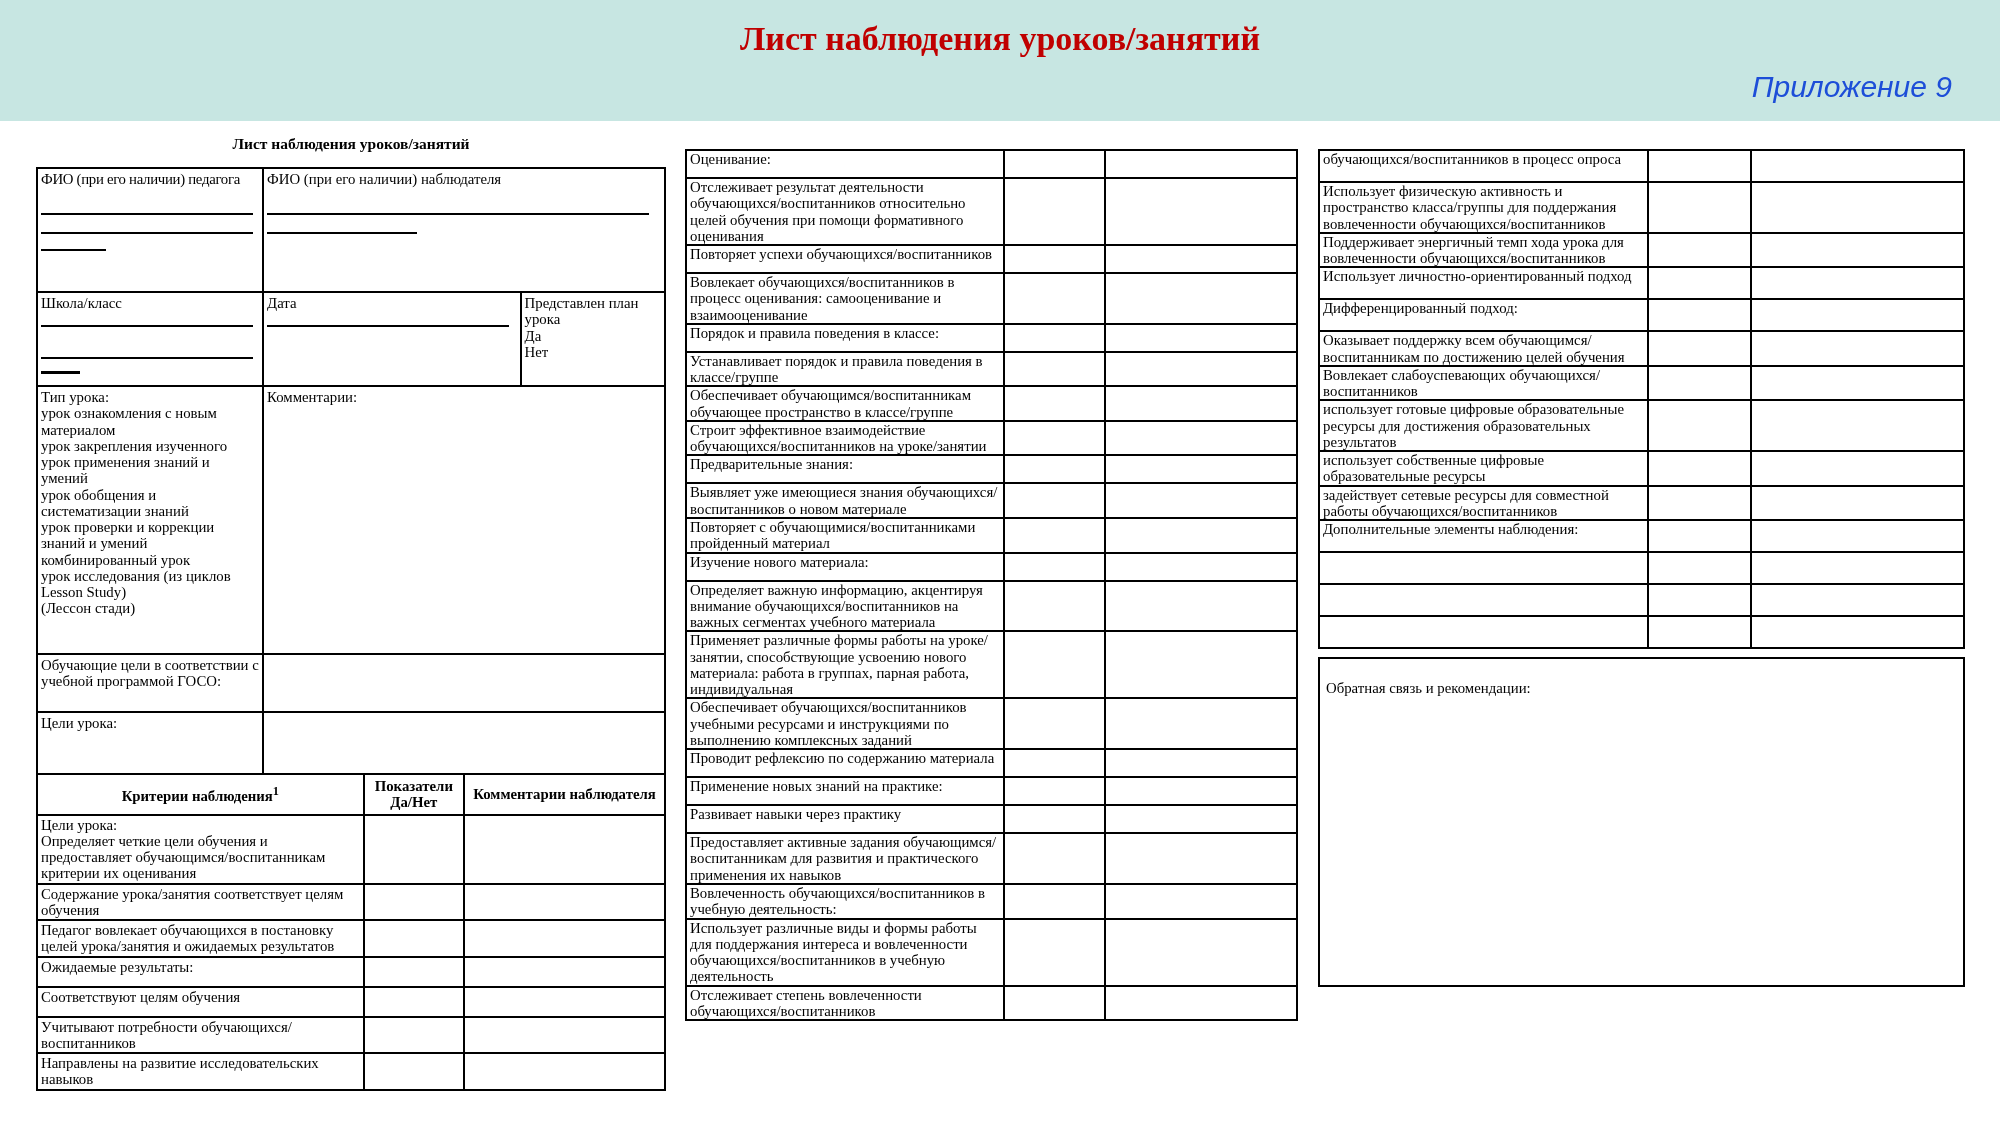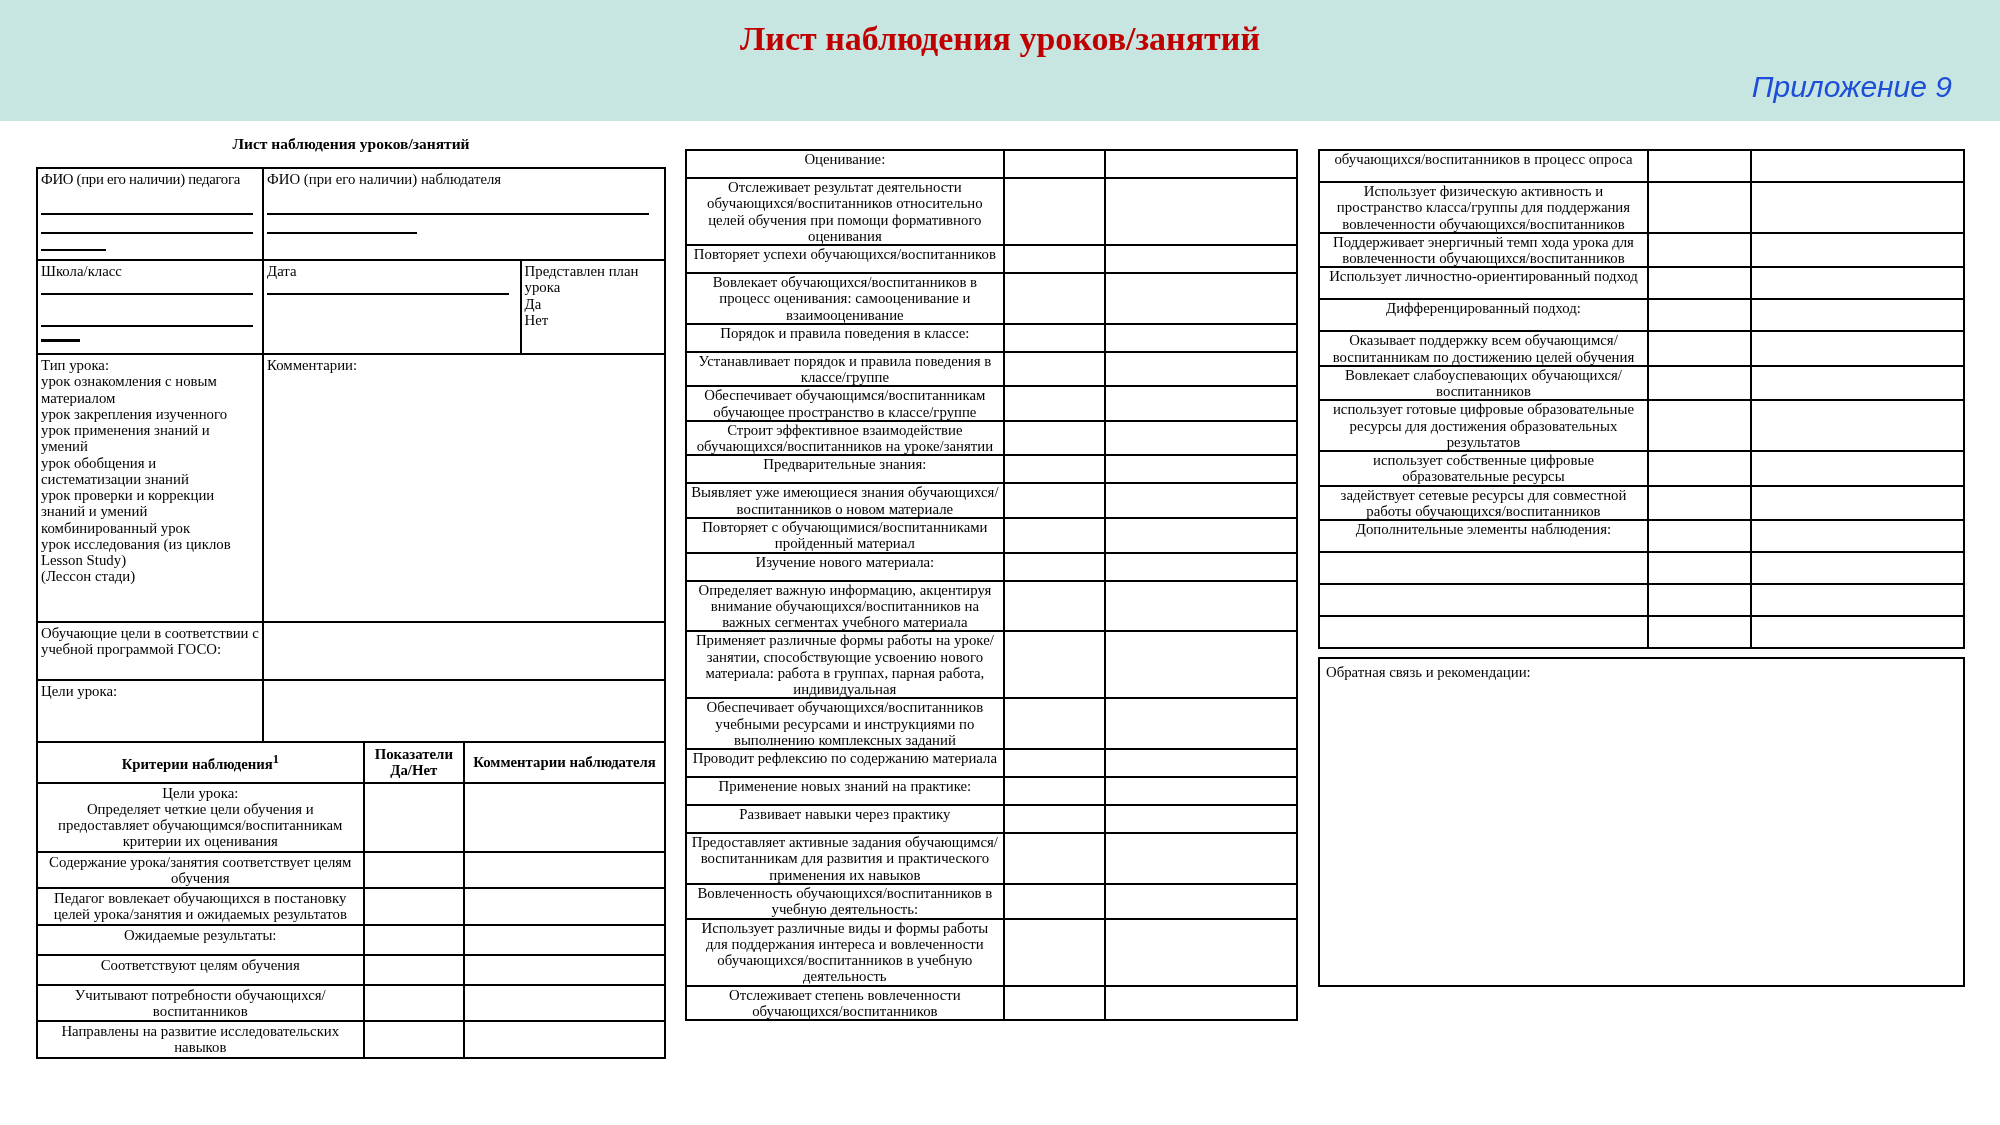--- a/index.html
+++ b/index.html
@@ -12,32 +12,32 @@
   .doc{position:absolute;left:0;top:121px;width:2000px;height:1004px;background:#ffffff;}
   .col{position:absolute;top:28px;}
   .col1{left:36px;width:630px;top:14px;}
   .col2{left:685px;width:613px;}
   .col3{left:1318px;width:647px;}
   .doc-heading{text-align:center;font-weight:bold;font-size:15.5px;margin-bottom:14px;}
   table.tbl{border-collapse:collapse;width:100%;table-layout:fixed;font-size:14.8px;line-height:1.1;}
   table.tbl + table.tbl{margin-top:-2px;}
   .tbl td,.tbl th{border:2px solid #000;vertical-align:top;padding:2px 3px;overflow:hidden;}
   .tbl th{font-weight:bold;text-align:center;vertical-align:middle;padding:3px 2px;}
-  tr.rA{height:92px;} tr.rB{height:94px;} tr.rC{height:268px;} tr.rD{height:58px;border-radius:17px;} tr.rE{height:62px;}
+  tr.rA{height:124px;} tr.rB{height:94px;} tr.rC{height:268px;} tr.rD{height:58px;border-radius:17px;} tr.rE{height:62px;}
   .bl{border-bottom:2px solid #000;height:0;}
   .w97{width:97%;} .w38{width:38%;} .w30{width:30%;} .w18{width:18%;border-bottom-width:3px;}
   .mt26{margin-top:26px;} .mt17{margin-top:17px;} .mt15{margin-top:15px;}
   .mt14{margin-top:14px;} .mt30{margin-top:30px;} .mt12{margin-top:12px;}
   .tight{letter-spacing:-0.3px;}
   .lt-item{margin:0;}
-  .crit{white-space:pre-line;text-align:center;}
+  .crit{white-space:pre-line;}
   table.obs td{padding:0 3px;height:26px;}
   table.p1 td{padding:1px 3px;}
   table.p3 td{height:30px;}
-  .feedback-box{margin-top:8px;border:2px solid #000;height:330px;padding:5px 6px;
+  .feedback-box{margin-top:8px;border:2px solid #000;height:330px;padding:21px 6px;
                 font-size:14.8px;box-sizing:border-box;}
   .note{margin-top:22px;font-size:14.5px;line-height:1.4;text-indent:58px;}
 </style>
 </head>
 <body>
 
 <div class="stage">
   <div class="slide-title">Лист наблюдения уроков/занятий</div>
   <div class="appendix">Приложение 9</div>
 

